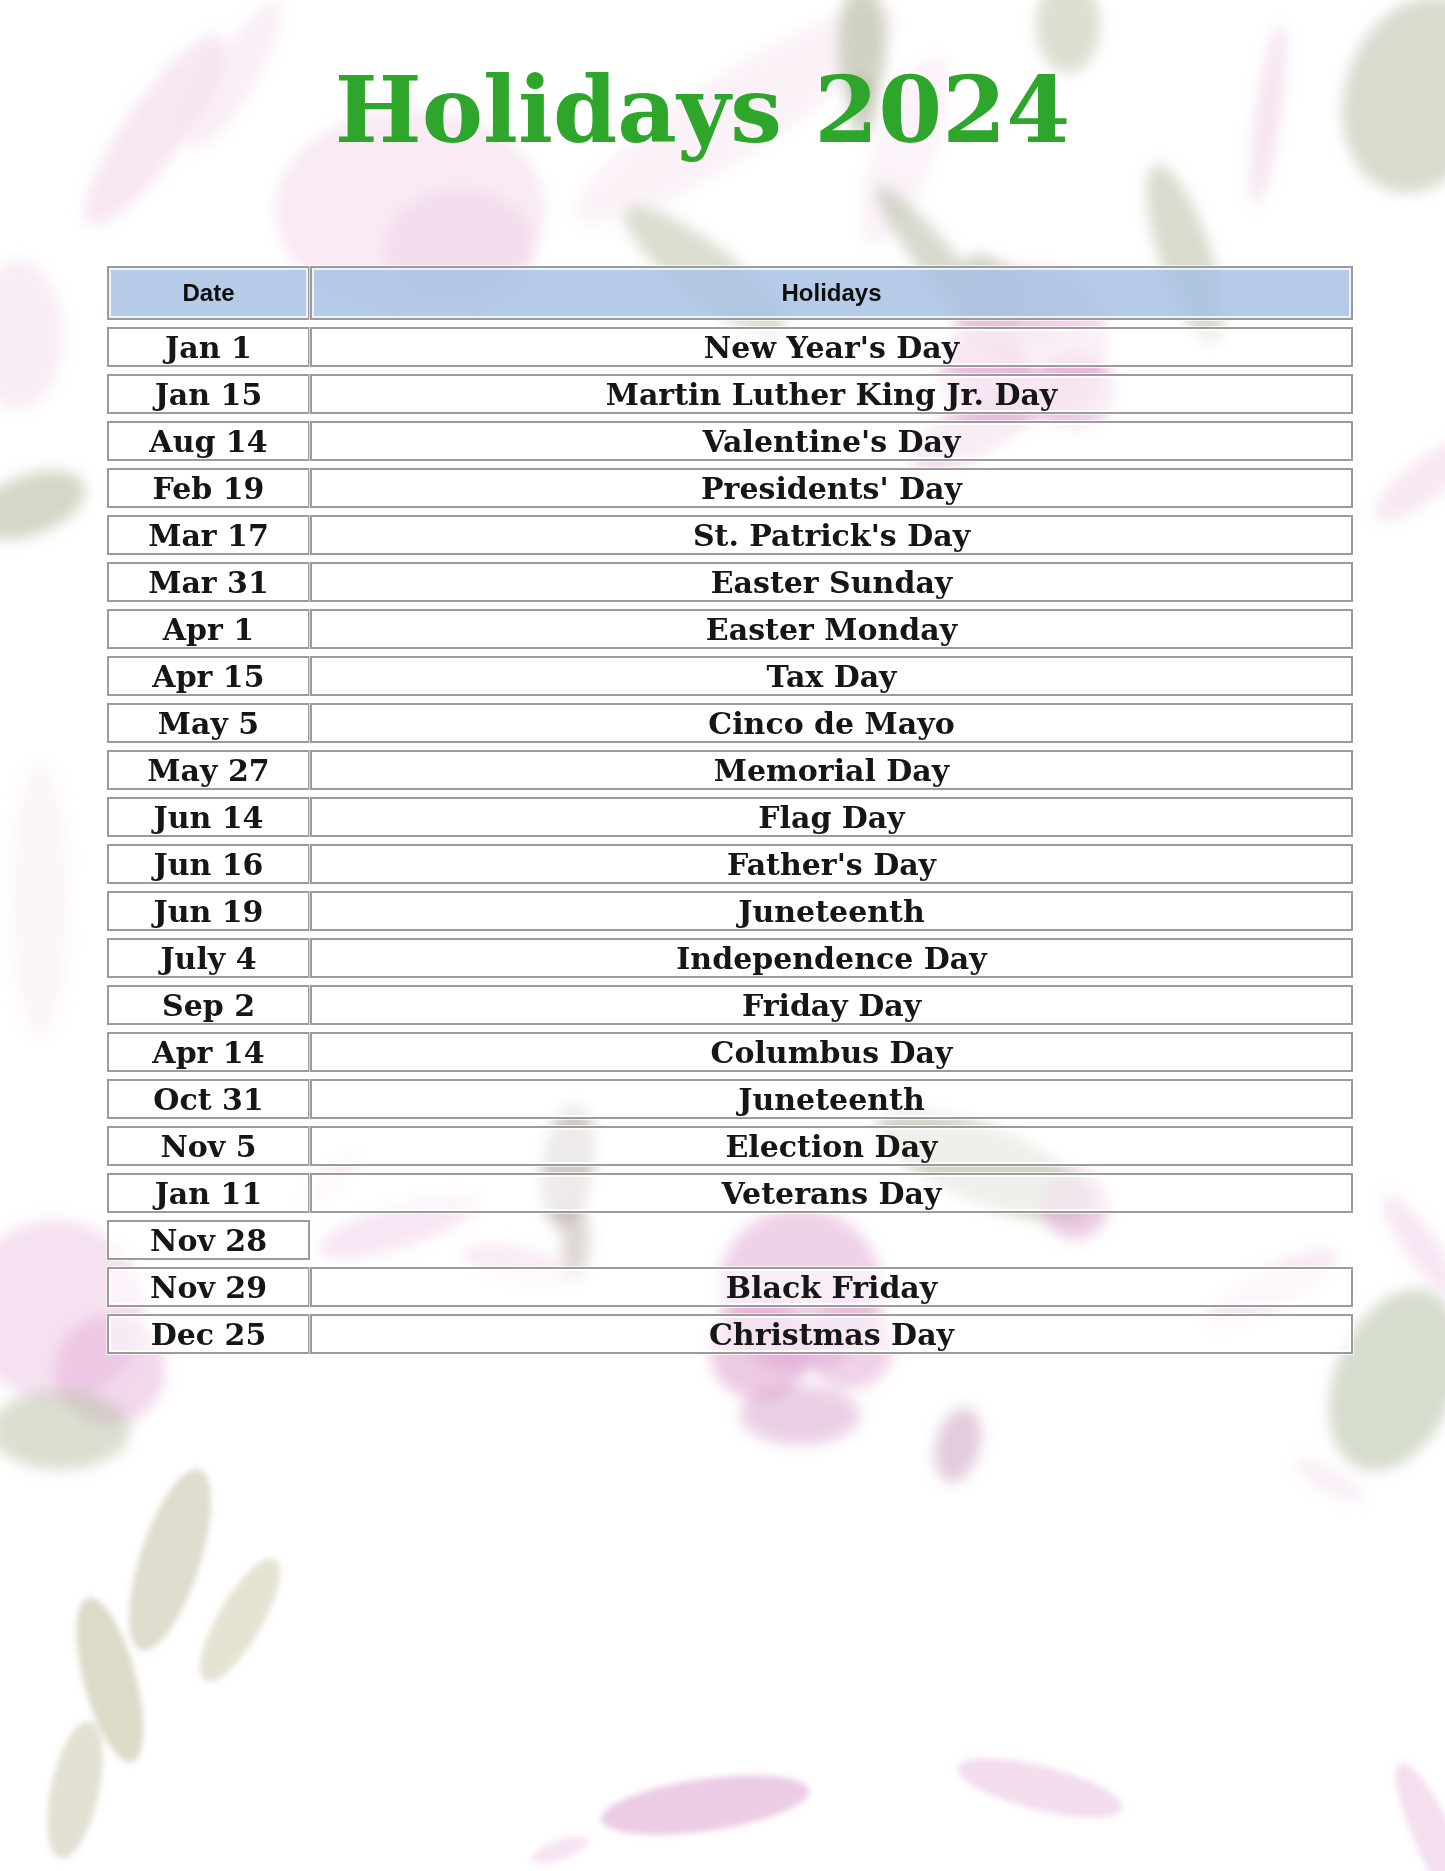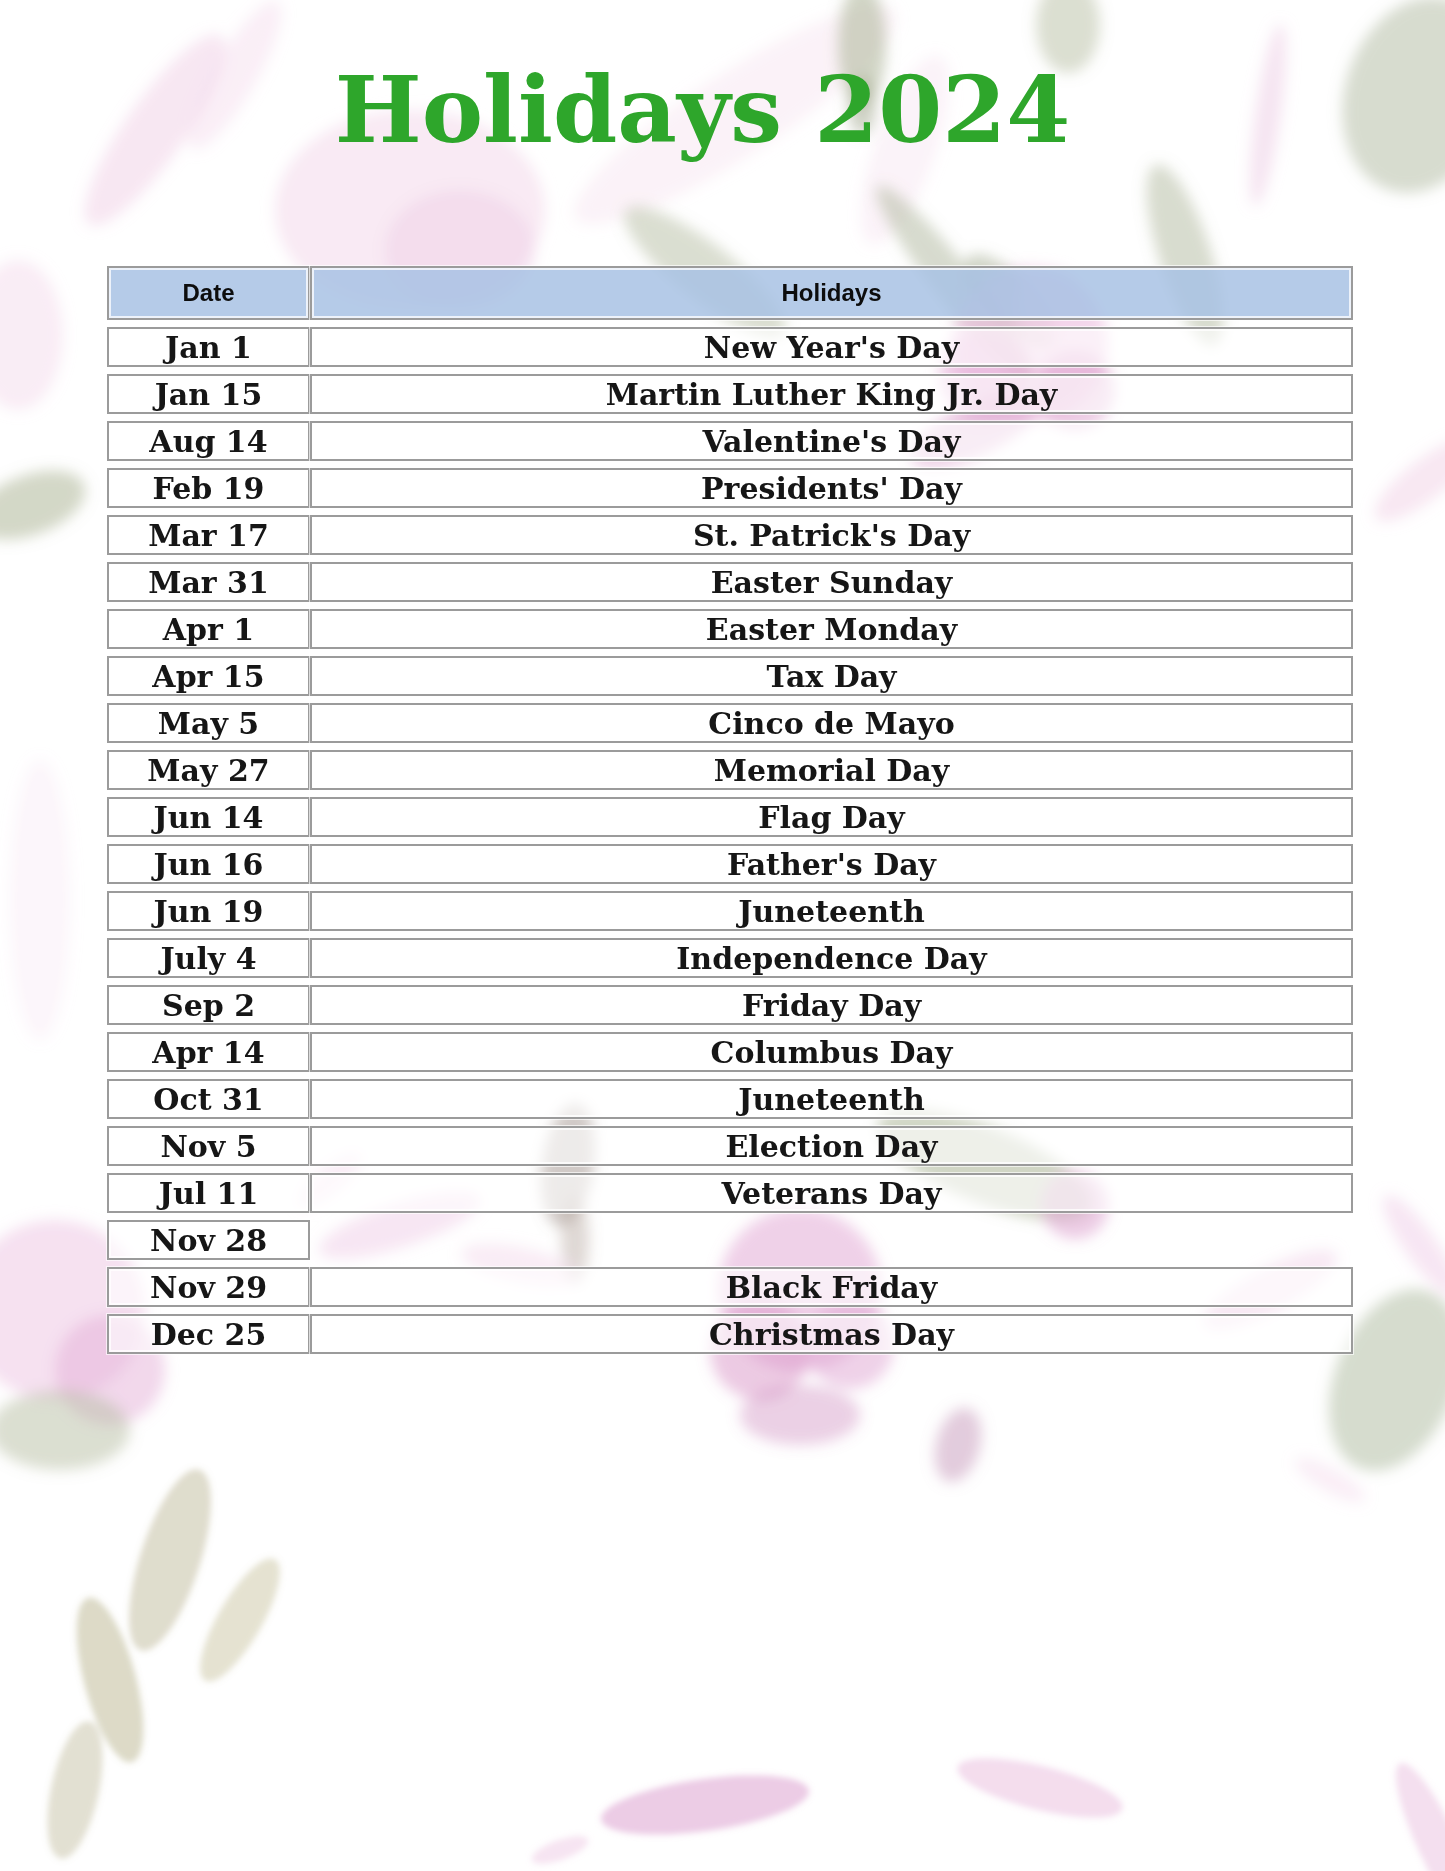--- a/index.html
+++ b/index.html
@@ -218,21 +218,21 @@
       </div>
       <div class="trow body">
         <div class="cell date-col">Oct 31</div>
         <div class="cell holiday-col">Juneteenth</div>
       </div>
       <div class="trow body">
         <div class="cell date-col">Nov 5</div>
         <div class="cell holiday-col">Election Day</div>
       </div>
       <div class="trow body">
-        <div class="cell date-col">Jul 11</div>
+        <div class="cell date-col">Jan 11</div>
         <div class="cell holiday-col">Veterans Day</div>
       </div>
       <div class="trow body">
         <div class="cell date-col">Nov 28</div>
       </div>
       <div class="trow body">
         <div class="cell date-col">Nov 29</div>
         <div class="cell holiday-col">Black Friday</div>
       </div>
       <div class="trow body">

